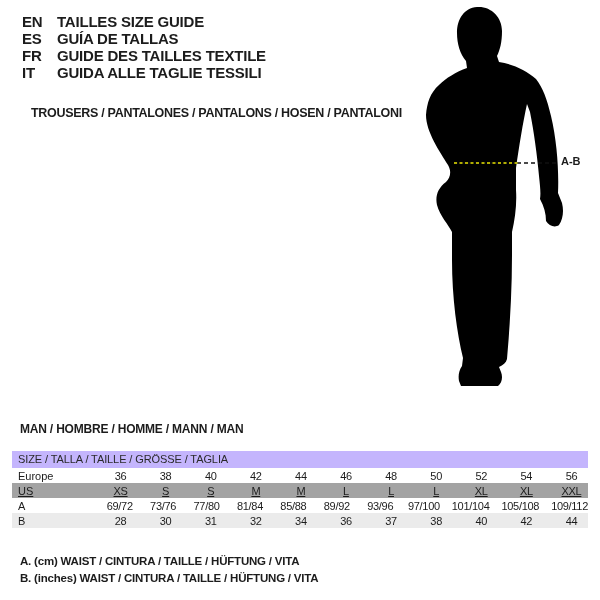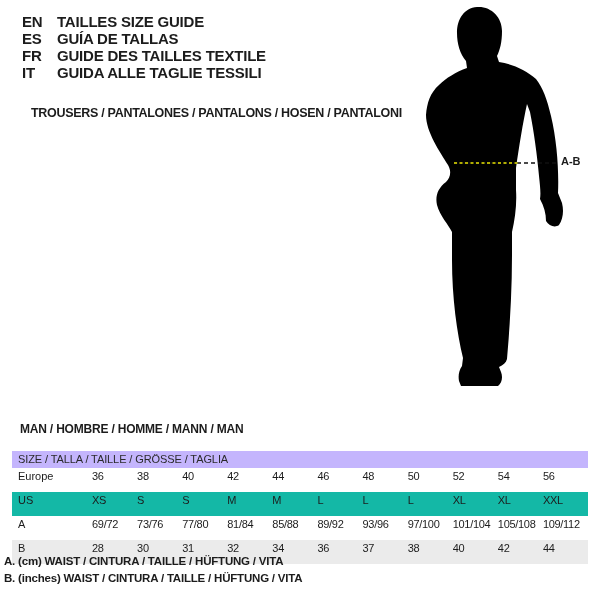--- a/index.html
+++ b/index.html
@@ -31,26 +31,26 @@
   
   .section-title{
     position:absolute;left:20px;top:422px;font-size:12px;font-weight:700;
     letter-spacing:-0.2px;white-space:nowrap;
   }
   .size-table{position:absolute;left:12px;top:451px;width:576px;font-size:11px;}
   .thead{
     height:17px;line-height:17px;padding-left:6px;letter-spacing:-0.1px;
     color:#2a2a2a;white-space:nowrap;
   }
-  .trow{display:grid;grid-template-columns:80px repeat(11,1fr);height:24px;line-height:16px;}
+  .trow{display:grid;grid-template-columns:80px repeat(11,1fr);height:15px;line-height:16px;gap:12px;}
   .tlabel{padding-left:6px;text-align:left;white-space:nowrap;}
-  .tcell{text-align:left;white-space:nowrap;letter-spacing:-0.3px;}
+  .tcell{text-align:center;white-space:nowrap;letter-spacing:-0.3px;}
 
   
-  .notes{position:absolute;left:4px;top:553px;font-size:11.5px;font-weight:700;letter-spacing:-0.2px;}
+  .notes{position:absolute;left:20px;top:553px;font-size:11.5px;font-weight:700;letter-spacing:-0.2px;}
   .note-line{line-height:16.5px;white-space:nowrap;}
 </style>
 </head>
 <body>
 
 <div class="lang-block">
   <div class="lang-row">
     <span class="lang-code">EN</span>
     <span class="lang-label">TAILLES SIZE GUIDE</span>
   </div>
@@ -130,21 +130,21 @@
     <div class="tcell">42</div>
     <div class="tcell">44</div>
     <div class="tcell">46</div>
     <div class="tcell">48</div>
     <div class="tcell">50</div>
     <div class="tcell">52</div>
     <div class="tcell">54</div>
     <div class="tcell">56</div>
   </div>
 
-  <div class="trow" style="background:#14b8a6;">
+  <div class="trow" style="background:#a3a3a3;text-decoration:underline;">
     <div class="tlabel">US</div>
     <div class="tcell">XS</div>
     <div class="tcell">S</div>
     <div class="tcell">S</div>
     <div class="tcell">M</div>
     <div class="tcell">M</div>
     <div class="tcell">L</div>
     <div class="tcell">L</div>
     <div class="tcell">L</div>
     <div class="tcell">XL</div>

